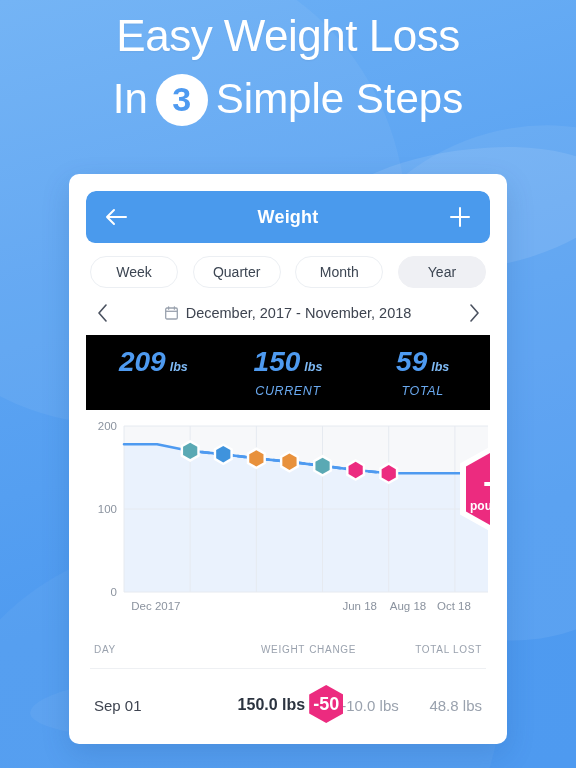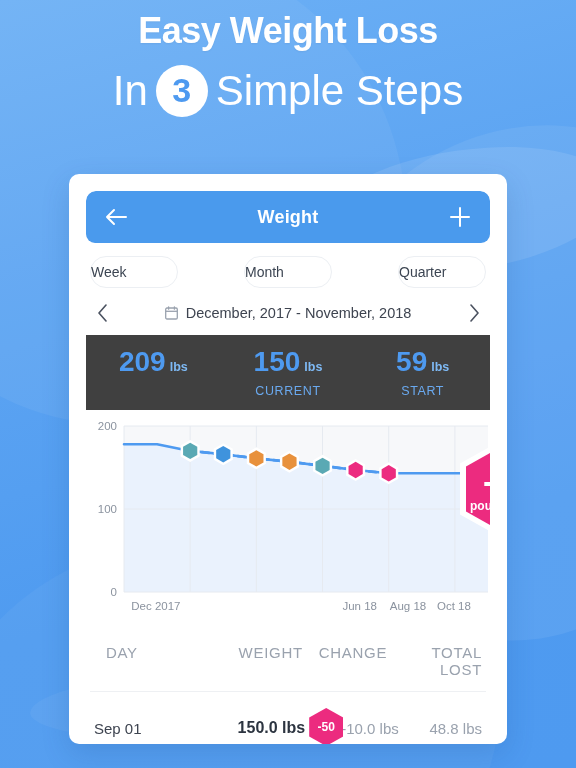--- a/index.html
+++ b/index.html
@@ -44,21 +44,21 @@
     border-radius:50%;
     transform:rotate(-3deg);
   }
 
   
   .headline{
     position:absolute;left:0;right:0;top:12px;text-align:center;
     color:#ffffff;z-index:5;
   }
   .headline .l1{
-    font-size:36px;font-weight:bold;letter-spacing:-0.5px;line-height:1.08;
+    font-size:44px;font-weight:normal;letter-spacing:-0.5px;line-height:1.08;
     text-shadow:0 1px 2px rgba(0,0,0,0.05);
   }
   .headline .l2{
     margin-top:14px;font-size:42px;font-weight:300;line-height:1.05;
     display:flex;align-items:center;justify-content:center;gap:8px;
   }
   .step-badge{
     display:inline-flex;align-items:center;justify-content:center;
     width:52px;height:52px;border-radius:50%;background:#ffffff;
     color:#4e9af0;font-size:34px;font-weight:bold;line-height:1;
@@ -87,41 +87,42 @@
   .icon-btn{width:26px;height:26px;display:flex;align-items:center;justify-content:center;cursor:pointer;}
   .icon-btn svg{display:block;}
 
   
   .segments{
     display:flex;justify-content:space-between;align-items:center;
     padding:13px 4px 11px 4px;
   }
   .pill{
     border:1px solid #eceff3;border-radius:20px;
-    padding:7px 0;width:88px;text-align:left;
+    padding:7px 0;width:88px;text-align:center;
     font-size:14px;color:#3c4552;background:#fff;cursor:pointer;
     box-sizing:border-box;
   }
   .pill.active{background:#eff0f4;border-color:#eff0f4;color:#3c4552;}
 
   
   .datenav{
     display:flex;align-items:center;justify-content:space-between;
     padding:3px 6px 11px 6px;
   }
   .chev{width:20px;height:22px;display:flex;align-items:center;justify-content:center;cursor:pointer;}
   .datelabel{
     display:flex;align-items:center;gap:8px;
     font-size:14.5px;color:#3e4450;
   }
 
   
   .stats{
-    background:#404040;display:flex;align-items:flex-start;
+    background:#000000;display:flex;align-items:flex-start;
     padding:13px 0 12px 0;
+    font-style:italic;
   }
   .stat{flex:1;text-align:center;}
   .stat .v{
     font-size:28px;font-weight:bold;color:#4e9af0;line-height:1;
     display:inline-flex;align-items:baseline;gap:4px;
   }
   .stat .u{font-size:12.5px;font-weight:bold;color:#7eb9f4;}
   .stat .lab{
     margin-top:8px;font-size:12.5px;letter-spacing:.6px;color:#6aa9ef;
   }
@@ -150,36 +151,36 @@
     color:#fff;
   }
   .hexinner .big{font-size:34px;font-weight:bold;line-height:0.95;letter-spacing:-1px;}
   .hexinner .small{font-size:12px;font-weight:bold;margin-top:2px;}
 
   
   .tablewrap{background:#fff;padding:0 4px;}
   .thead{
     display:flex;padding:16px 4px 13px 4px;border-bottom:1px solid #eef0f3;
   }
-  .thead div{font-size:15px;letter-spacing:.7px;color:#9aa2ae;margin-left:12px;}
+  .thead div{font-size:10px;letter-spacing:.7px;color:#9aa2ae;}
   .trow{display:flex;padding:17px 4px 10px 4px;align-items:center;}
   .c1{width:27%;}
   .c2{width:28%;text-align:right;padding-right:2px;}
   .c3{width:25%;text-align:left;padding-left:2px;position:relative;}
   .c4{width:20%;text-align:right;}
   .trow .c1{font-size:15px;color:#3e4450;}
   .trow .c2{font-size:16px;color:#2c3440;font-weight:bold;}
   .trow .c3{font-size:15px;color:#9aa2ae;}
   .trow .c4{font-size:15px;color:#9aa2ae;}
   .minihex{
     display:inline-flex;align-items:center;justify-content:center;
     width:34px;height:38px;margin-right:-2px;
     -webkit-clip-path:polygon(50% 0%,100% 25%,100% 75%,50% 100%,0% 75%,0% 25%);
     clip-path:polygon(50% 0%,100% 25%,100% 75%,50% 100%,0% 75%,0% 25%);
-    background:#ec2b7f;color:#fff;font-size:12px;font-weight:bold;
+    background:#ec2b7f;color:#fff;font-size:18px;font-weight:bold;
     vertical-align:middle;position:relative;top:-1px;
   }
   .c3 .inline{display:flex;align-items:center;}
 </style>
 </head>
 <body>
 
 <div id="bg">
   <div class="grad"></div>
   <div class="blob1"></div>
@@ -210,22 +211,23 @@
       <div class="title">Weight</div>
       <div class="icon-btn">
         <svg width="22" height="22" viewBox="0 0 22 22">
           <path d="M11 2 L11 20 M2 11 L20 11" fill="none" stroke="#ffffff" stroke-width="2" stroke-linecap="round"></path>
         </svg>
       </div>
     </div>
 
     <div class="segments">
       <div class="pill">Week</div>
+      <div class="pill">Quarter</div>
       <div class="pill">Month</div>
-      <div class="pill">Quarter</div>
+      <div class="pill active">Year</div>
     </div>
 
     <div class="datenav">
       <div class="chev">
         <svg width="11" height="18" viewBox="0 0 11 18">
           <path d="M9 1 L2 9 L9 17" fill="none" stroke="#4b5260" stroke-width="1.6" stroke-linecap="round" stroke-linejoin="round"></path>
         </svg>
       </div>
       <div class="datelabel">
         <svg width="13" height="14" viewBox="0 0 13 14">
@@ -254,21 +256,21 @@
           <span>150</span>
           <span class="u">lbs</span>
         </div>
         <div class="lab">CURRENT</div>
       </div>
       <div class="stat">
         <div class="v">
           <span>59</span>
           <span class="u">lbs</span>
         </div>
-        <div class="lab">START</div>
+        <div class="lab">TOTAL</div>
       </div>
     </div>
 
     <div class="chartwrap">
       <svg id="chart-svg" width="404" height="200" viewBox="0 0 404 200">
           <rect x="38" y="8" width="364" height="166" fill="#f7f8fa"></rect>
           <path d="M 38 26.259999999999998 L 71.0909090909091 26.259999999999998 L 104.18181818181819 32.900000000000006 L 137.27272727272725 36.220000000000006 L 170.36363636363637 40.36999999999999 L 203.45454545454547 43.69 L 236.54545454545453 47.839999999999996 L 269.6363636363636 51.99 L 302.72727272727275 55.31 L 335.8181818181818 55.31 L 368.90909090909093 55.31 L 402 55.31 L 402 174 L 38 174 Z" fill="#eaf2fd"></path>
           <line x1="38" y1="8" x2="38" y2="174" stroke="#e6eaf0" stroke-width="1"></line>
           <line x1="104.18181818181819" y1="8" x2="104.18181818181819" y2="174" stroke="#e6eaf0" stroke-width="1"></line>
           <line x1="170.36363636363637" y1="8" x2="170.36363636363637" y2="174" stroke="#e6eaf0" stroke-width="1"></line>

